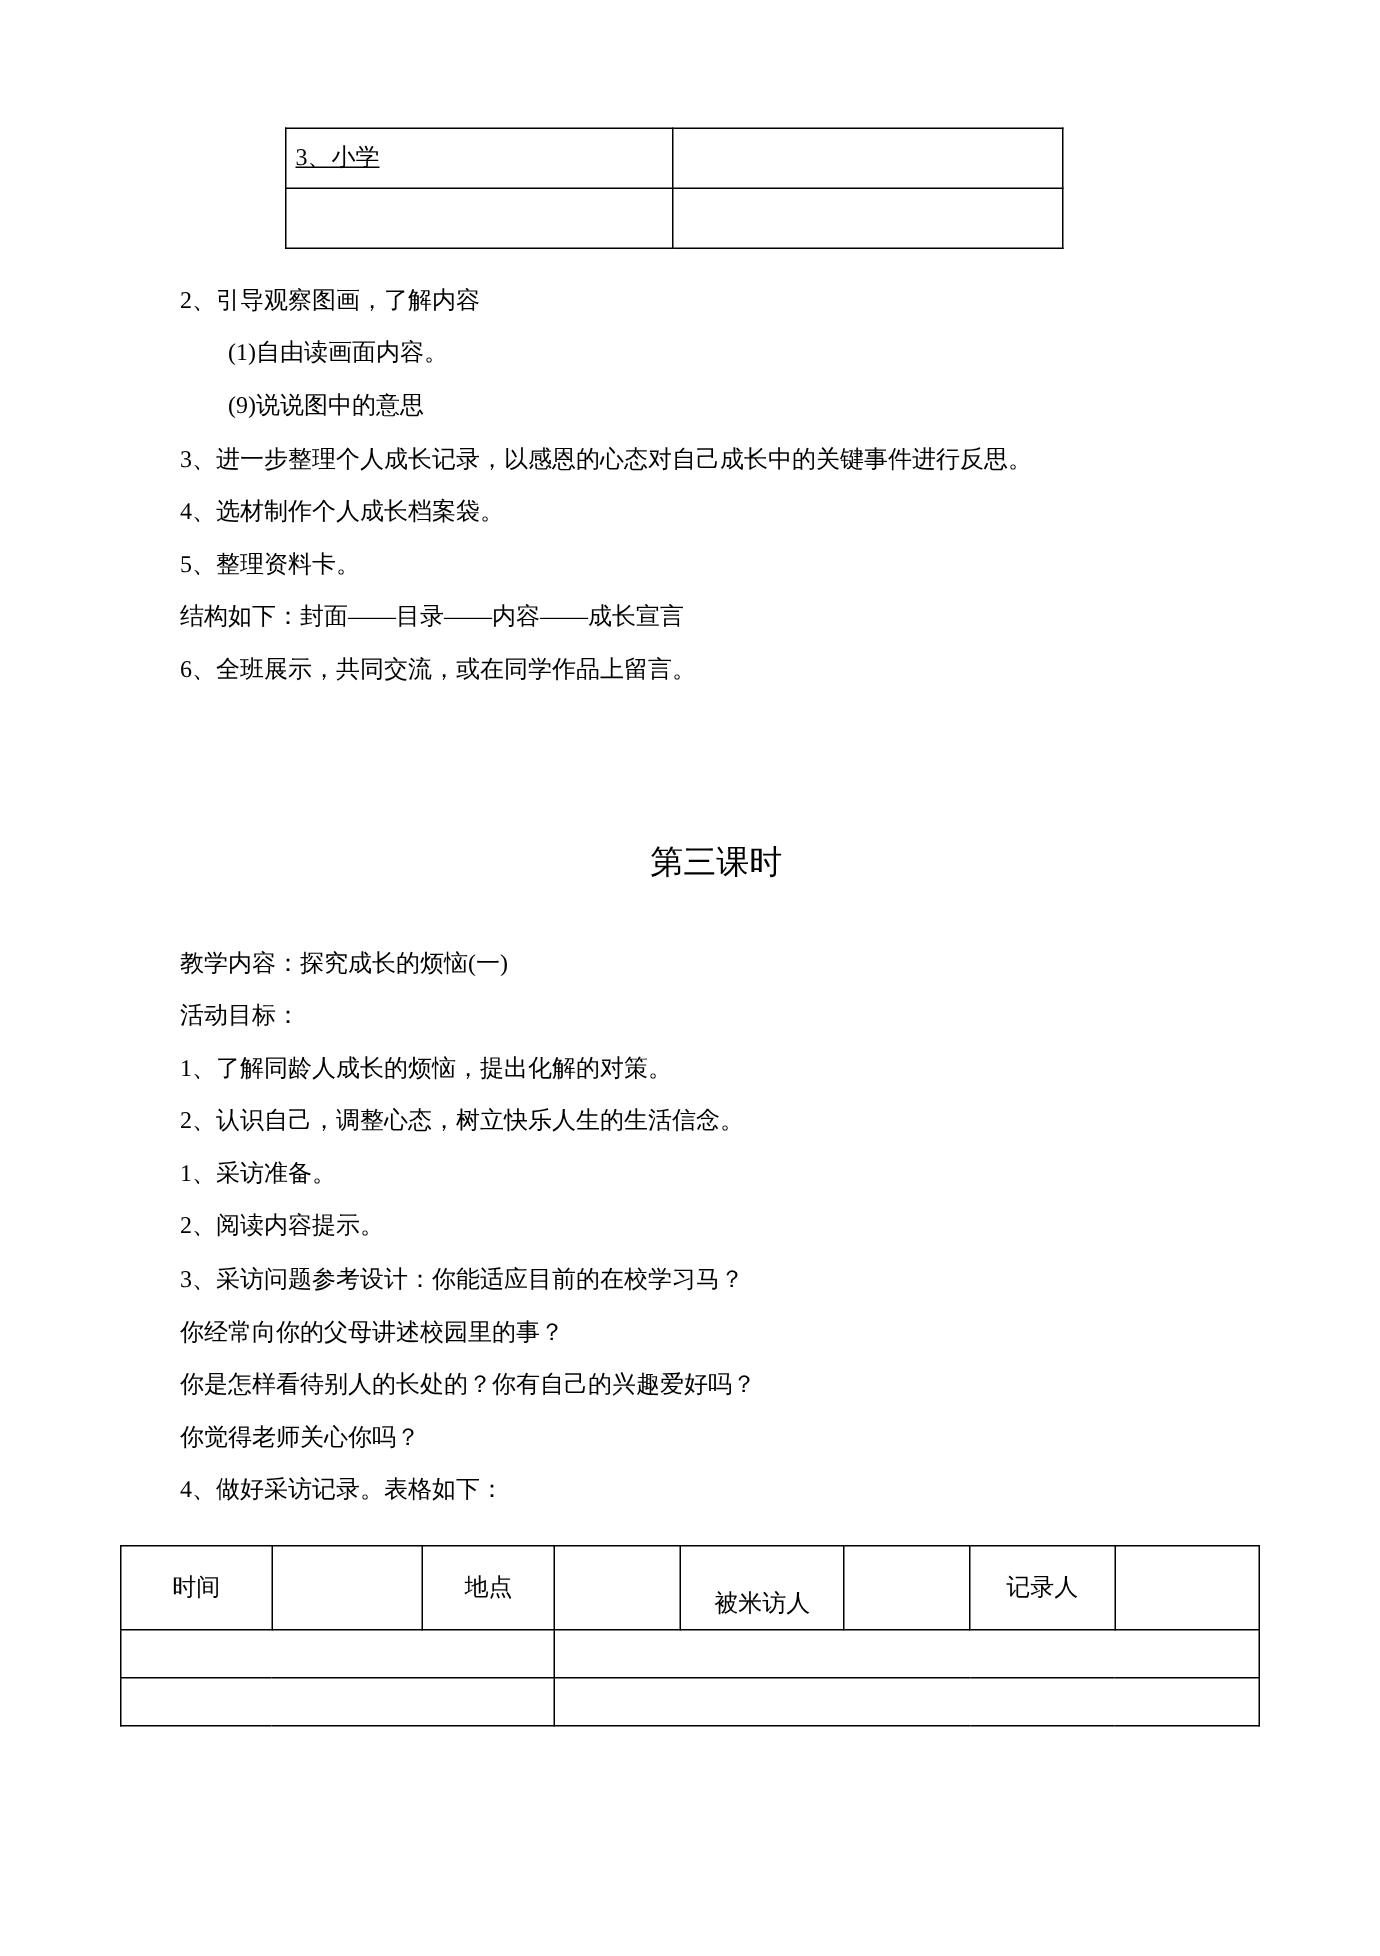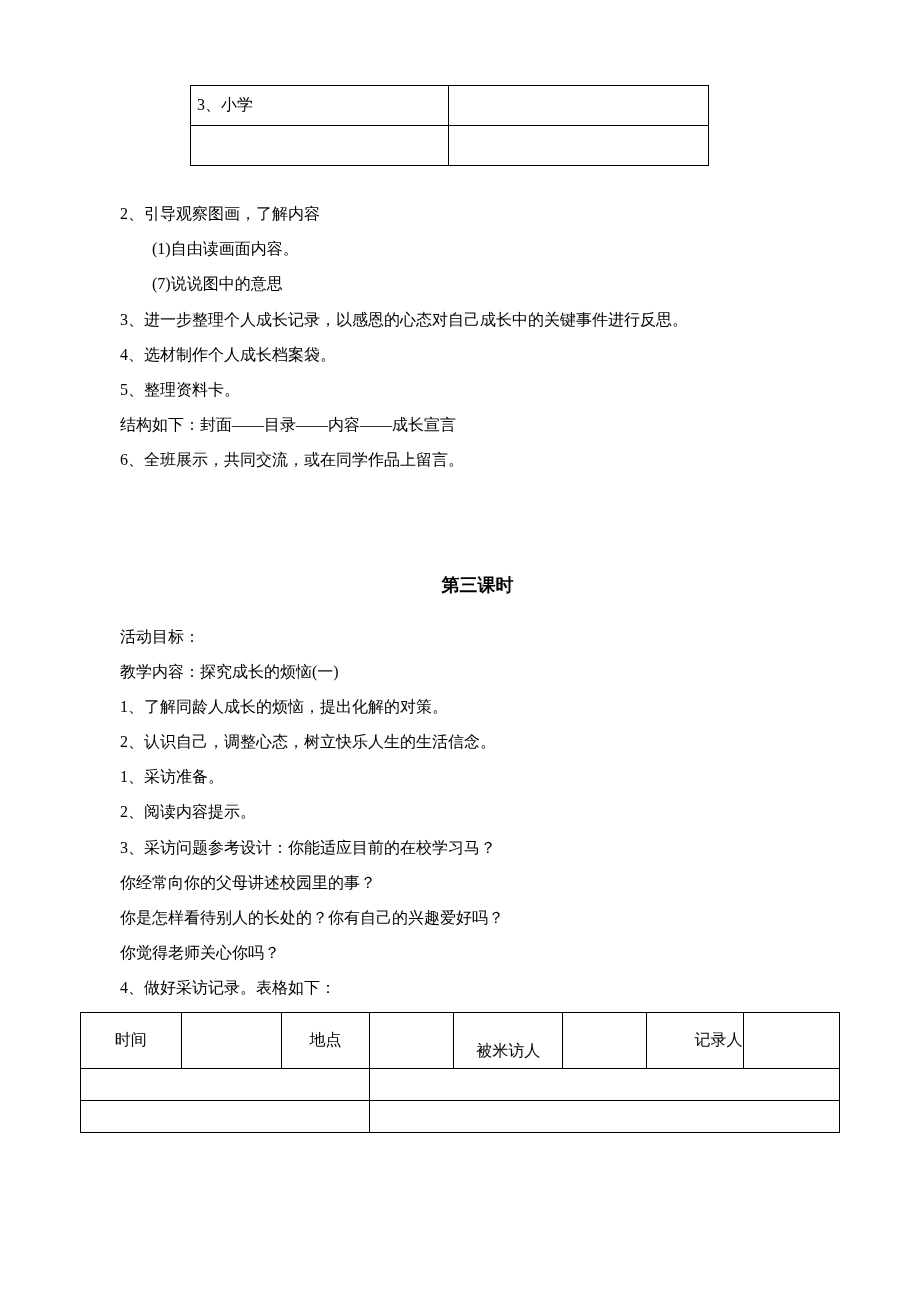--- a/index.html
+++ b/index.html
@@ -11,67 +11,67 @@
       font-size: 16px;
       color: #000000;
       position: relative;
     }
     .page {
       padding: 85px 85px 50px 120px;
     }
     .table1 {
       border-collapse: collapse;
       margin-left: 70px;
-      margin-bottom: 30px;
+      margin-bottom: 17px;
+      text-decoration: underline;
     }
     .table1 td {
       border: 1px solid #000;
       height: 40px;
       vertical-align: middle;
       padding: 4px 6px;
     }
     .table1 .col1 { width: 258px; }
     .table1 .col2 { width: 260px; }
     .content-block {
       line-height: 2.2;
     }
     .content-block p {
       margin: 0;
     }
     .indent-1 { text-indent: 2em; }
     .section-title {
       text-align: center;
-      font-size: 18px;
+      font-size: 22px;
       margin-top: 95px;
-      margin-bottom: 22px;
-      font-weight: bold;
+      margin-bottom: 35px;
     }
     .table2-wrap {
       margin-left: -40px;
-      margin-top: 6px;
+      margin-top: 18px;
     }
     .table2 {
       border-collapse: collapse;
       width: 760px;
     }
     .table2 td {
       border: 1px solid #000;
       height: 32px;
       vertical-align: middle;
       text-align: center;
       padding: 0;
     }
     .table2 .h-row td { height: 56px; }
     .table2 .c1 { width: 80px; }
     .table2 .c2 { width: 80px; }
     .table2 .c3 { width: 70px; font-family: Liberation Serif, serif; }
     .table2 .c4 { width: 70px; }
     .table2 .c5 { width: 90px; vertical-align: bottom; padding-bottom: 6px; }
     .table2 .c6 { width: 70px; }
-    .table2 .c7 { width: 80px; text-align: right; }
+    .table2 .c7 { width: 80px; }
     .table2 .c8 { width: 80px; }
     .table2 .sub-left { width: 240px; }
     .table2 .sub-right { }
   </style>
 </head>
 <body>
 
 <div class="page">
 
   <table class="table1">
@@ -83,33 +83,33 @@
     <tr>
       <td class="col1"></td>
       <td class="col2"></td>
     </tr>
   </tbody>
     </table>
 
   <div class="content-block">
     <p>2、引导观察图画，了解内容</p>
     <p class="indent-1">(1)自由读画面内容。</p>
-    <p class="indent-1">(7)说说图中的意思</p>
+    <p class="indent-1">(9)说说图中的意思</p>
     <p>3、进一步整理个人成长记录，以感恩的心态对自己成长中的关键事件进行反思。</p>
     <p>4、选材制作个人成长档案袋。</p>
     <p>5、整理资料卡。</p>
     <p>结构如下：封面——目录——内容——成长宣言</p>
     <p>6、全班展示，共同交流，或在同学作品上留言。</p>
   </div>
 
   <div class="section-title">第三课时</div>
 
   <div class="content-block">
+    <p>教学内容：探究成长的烦恼(一)</p>
     <p>活动目标：</p>
-    <p>教学内容：探究成长的烦恼(一)</p>
     <p>1、了解同龄人成长的烦恼，提出化解的对策。</p>
     <p>2、认识自己，调整心态，树立快乐人生的生活信念。</p>
     <p>1、采访准备。</p>
     <p>2、阅读内容提示。</p>
     <p>3、采访问题参考设计：你能适应目前的在校学习马？</p>
     <p>你经常向你的父母讲述校园里的事？</p>
     <p>你是怎样看待别人的长处的？你有自己的兴趣爱好吗？</p>
     <p>你觉得老师关心你吗？</p>
     <p>4、做好采访记录。表格如下：</p>
   </div>

